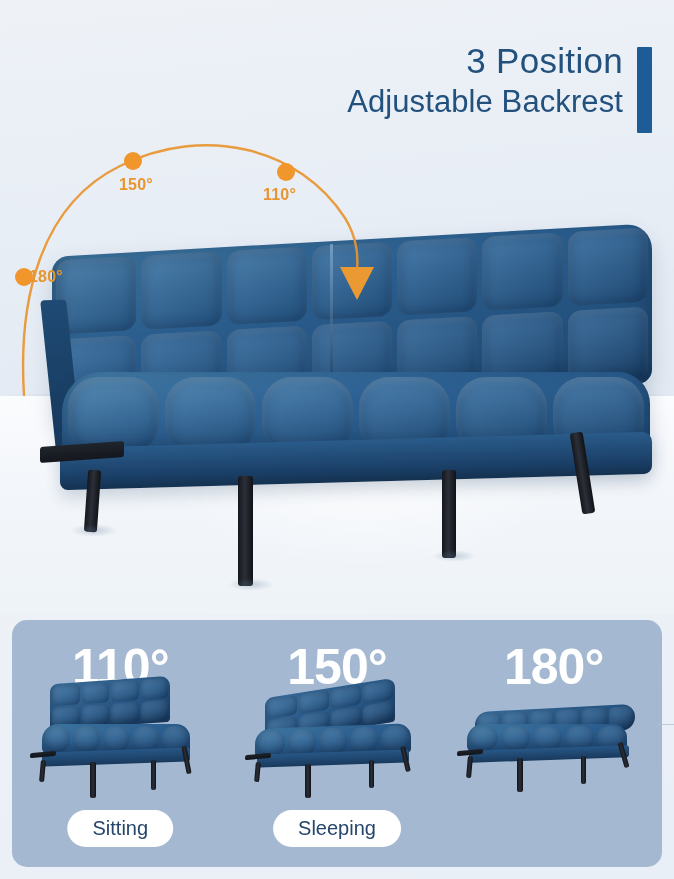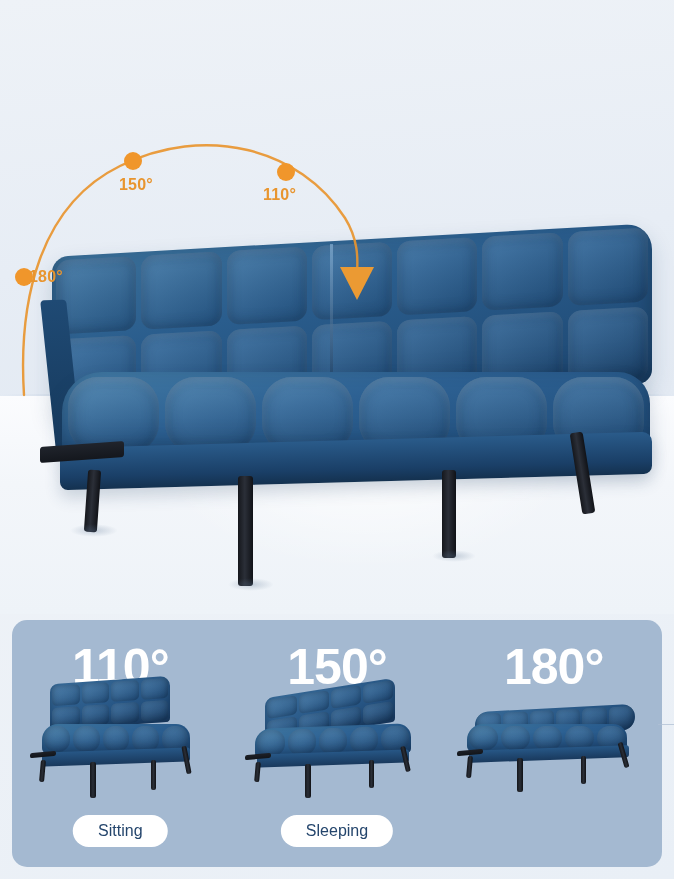--- a/index.html
+++ b/index.html
@@ -170,21 +170,21 @@
     font-size: 50px; font-weight: 700; color: #ffffff; letter-spacing: -1px;
     z-index: 1; white-space: nowrap;
   }
   .mini-stage {
     position: absolute; top: 52px; left: 0; width: 100%; height: 130px;
     z-index: 2;
   }
   .pos-pill {
     position: absolute; bottom: 20px; left: 50%; transform: translateX(-50%);
     background: #ffffff; color: #24456c;
-    font-size: 16px; font-weight: 400;
+    font-size: 20px; font-weight: 400;
     padding: 7px 25px; border-radius: 20px; white-space: nowrap;
   }
 
   
   .m { position: absolute; }
   .m-back {
     border-radius: 8px 10px 4px 4px;
     background: linear-gradient(165deg,#3a6e9c,#275685 55%,#1c4069);
     box-shadow: inset 0 -6px 12px rgba(12,32,55,.45);
     overflow: hidden;
@@ -289,20 +289,27 @@
       <polygon points="340,267 374,267 357,300" fill="#eb9a33"></polygon>
       <circle cx="24" cy="277" r="9" fill="#f0962b"></circle>
       <circle cx="133" cy="161" r="9" fill="#f0962b"></circle>
       <circle cx="286" cy="172" r="9" fill="#f0962b"></circle>
     </svg>
 
     <div class="angle-label deg180">180°</div>
     <div class="angle-label deg150">150°</div>
     <div class="angle-label deg110">110°</div>
 
+    <div id="heading">
+      <div class="head-lines">
+        <div class="head-l1">3 Position</div>
+        <div class="head-l2">Adjustable Backrest</div>
+      </div>
+      <div class="accent-bar"></div>
+    </div>
   </div>
 
   <div id="positions-card">
     <div class="card-row">
 
       <div class="pos-col">
         <div class="pos-angle">110°</div>
         <div class="mini-stage">
           <div class="m m-back" style="left:38px;top:8px;width:120px;height:46px;transform:skewY(-4deg);">
             <div class="g">

